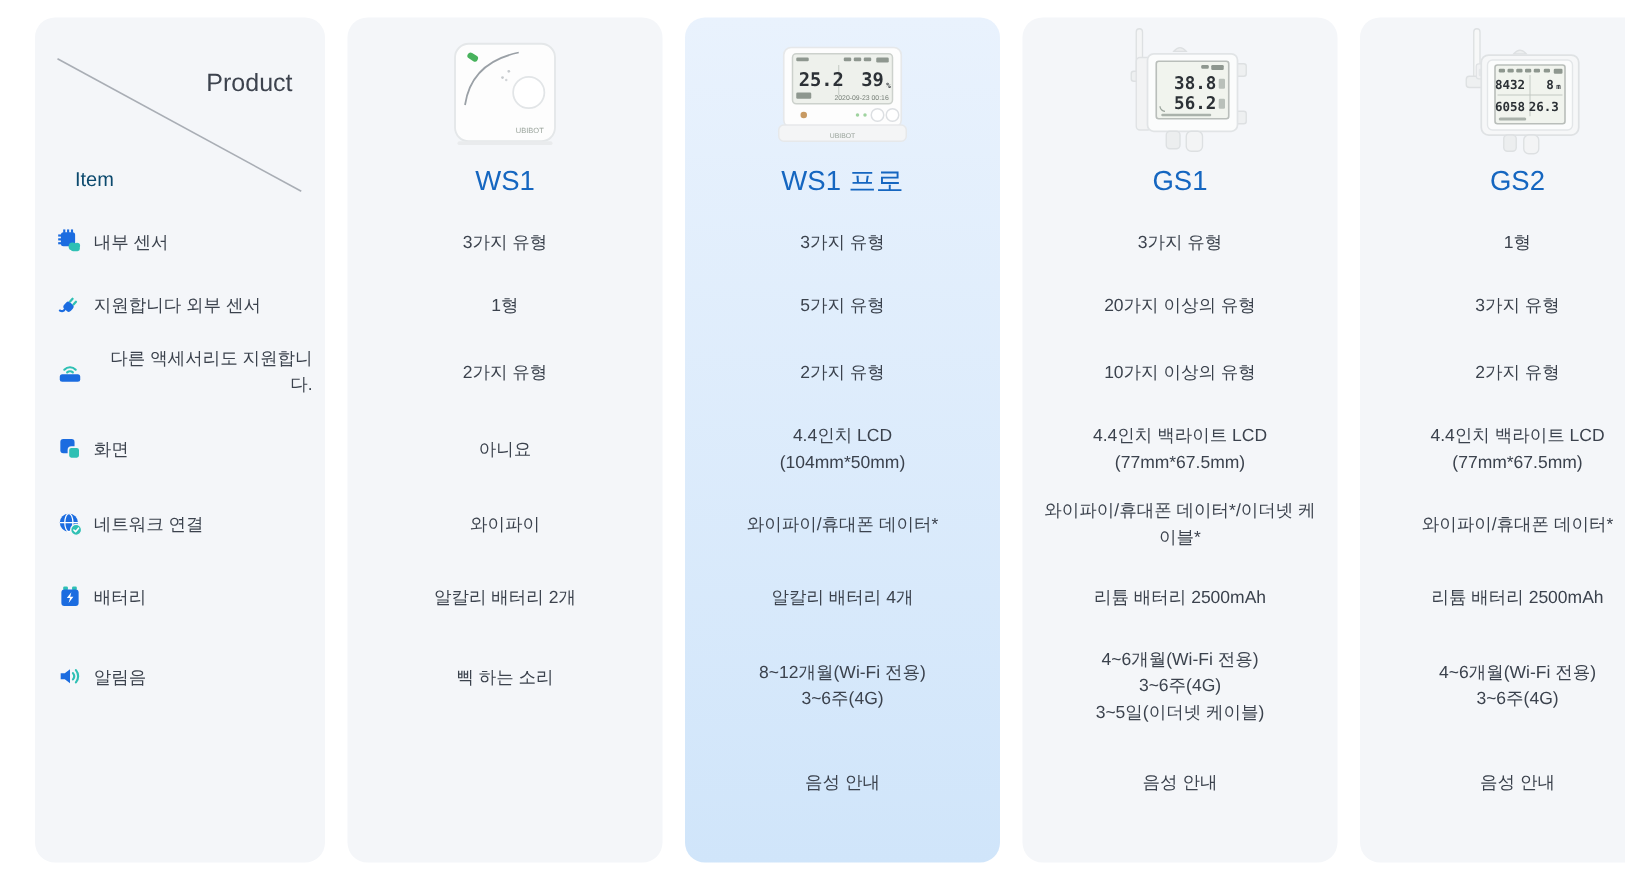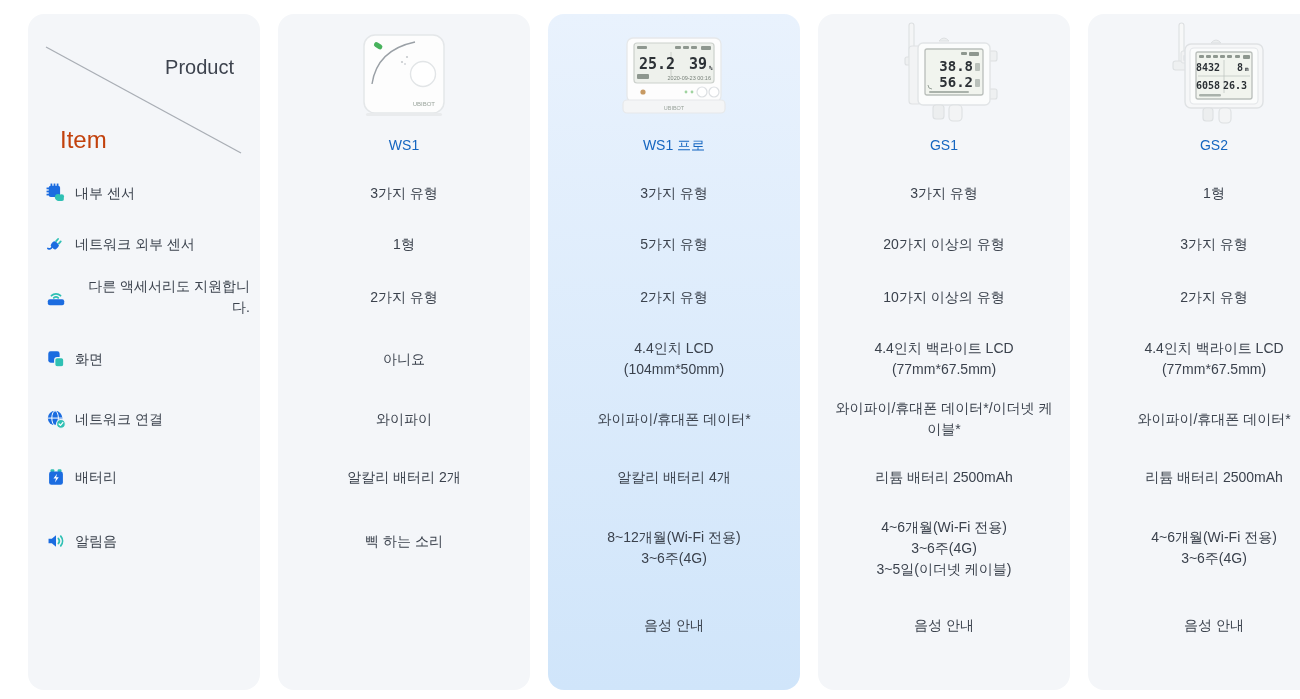--- a/index.html
+++ b/index.html
@@ -32,32 +32,32 @@
   .card.items-card{width:232px;}
   .card.highlight{
     background:linear-gradient(180deg,var(--highlight_top) 0%,var(--highlight_bottom) 100%);
   }
   .card-header{
     height:150px;flex:0 0 auto;position:relative;
     display:flex;flex-direction:column;align-items:center;
   }
   .device-wrap{flex:1;display:flex;align-items:center;justify-content:center;width:100%;}
   .pname{
-    height:30px;line-height:22px;font-size:14px;
+    height:30px;line-height:22px;font-size:22px;
     color:var(--accent_blue);cursor:pointer;
   }
   
   .diag-svg{position:absolute;left:0;top:0;}
   .hdr-product{
     position:absolute;top:42px;right:26px;
     font-size:20px;color:#3d434e;
   }
   .hdr-item{
     position:absolute;bottom:10px;left:32px;
-    font-size:24px;color:#c2410c;
+    font-size:16px;color:#0c4a6e;
   }
   
   .row{
     flex:0 0 auto;display:flex;align-items:center;justify-content:center;
     text-align:center;font-size:14px;line-height:1.5;
     padding:0 12px;white-space:pre-line;
   }
   .items-card .row{
     justify-content:flex-start;text-align:left;
     padding:0 10px 0 18px;gap:9px;white-space:normal;
@@ -112,21 +112,21 @@
       <span class="icn">
         <svg viewBox="0 0 22 22">
           <g transform="rotate(42 11 11)">
             <rect x="7" y="9.2" width="8" height="7.6" rx="2.6" fill="var(--icon_blue)"></rect>
             <path d="M10 16.6 q1 3 -2.4 4" stroke="var(--icon_blue)" stroke-width="1.8" fill="none" stroke-linecap="round"></path>
             <rect x="8" y="4.4" width="2" height="5.2" rx="1" fill="var(--icon_teal)"></rect>
             <rect x="12" y="4.4" width="2" height="5.2" rx="1" fill="var(--icon_teal)"></rect>
           </g>
         </svg>
       </span>
-      <span class="lbl">네트워크 외부 센서</span>
+      <span class="lbl">지원합니다 외부 센서</span>
     </div>
 
     <div class="row r3">
       <span class="icn">
         <svg viewBox="0 0 22 22">
           <path d="M6 9.6 a7 7 0 0 1 10 0" stroke="var(--icon_teal)" stroke-width="1.9" fill="none" stroke-linecap="round"></path>
           <path d="M8.5 12 a3.6 3.6 0 0 1 5 0" stroke="var(--icon_teal)" stroke-width="1.9" fill="none" stroke-linecap="round"></path>
           <rect x="2" y="13.6" width="18" height="6.6" rx="2.2" fill="var(--icon_blue)"></rect>
         </svg>
       </span>

